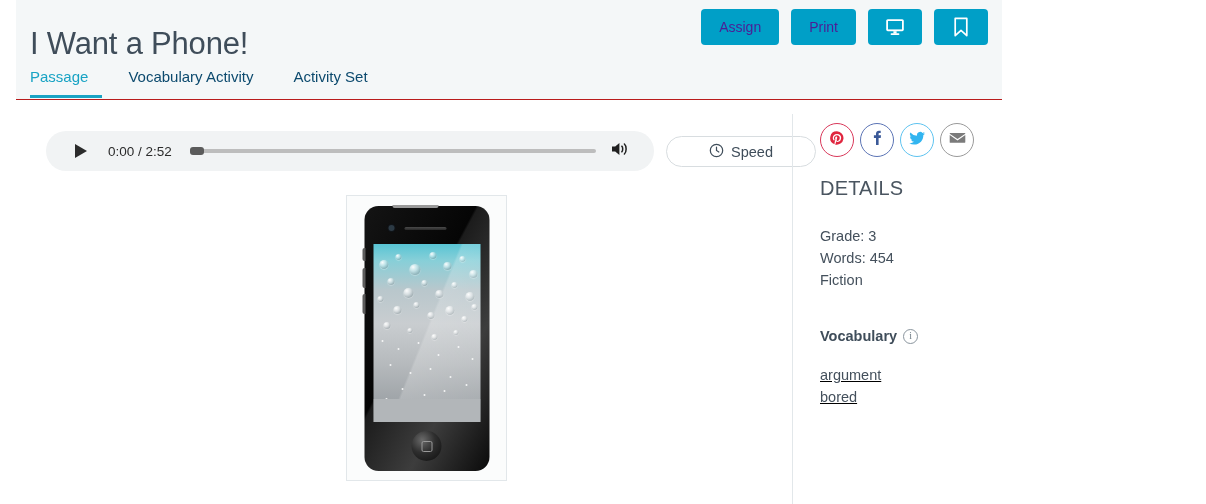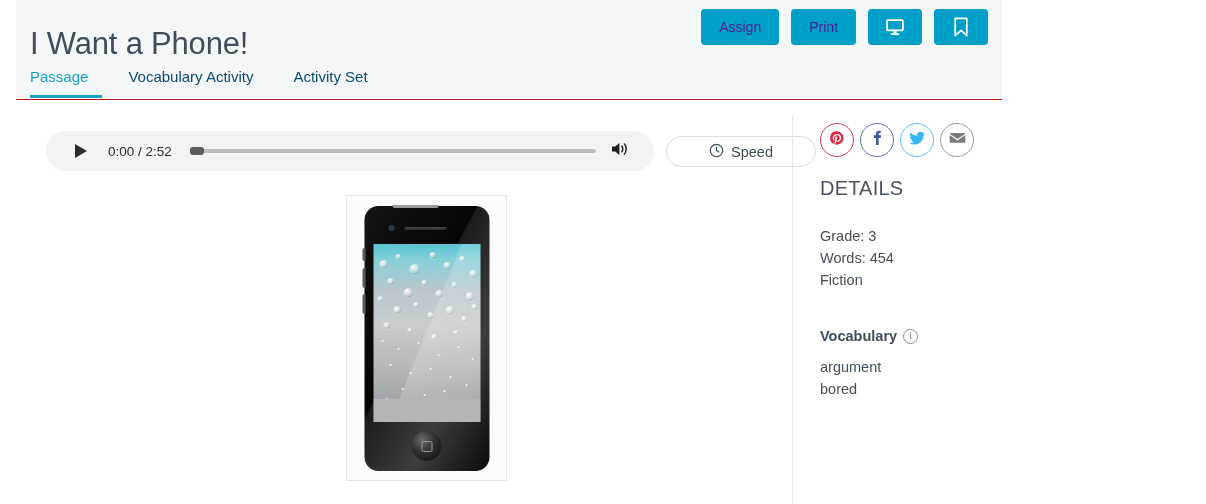--- a/index.html
+++ b/index.html
@@ -376,22 +376,23 @@
     font-weight: normal;
     color: #6e7b85;
     display: flex; align-items: center; justify-content: center;
     font-family: "Liberation Serif", serif;
     cursor: pointer;
     line-height: 1;
   }
   .vocab-list {
     position: absolute;
     left: 27px;
-    top: 256px;
+    top: 264px;
     width: 370px;
+    text-decoration: underline;
   }
   .vocab-word {
     font-size: 14.5px;
     color: #44505c;
     line-height: 22px;
     cursor: pointer;
   }
 </style>
 </head>
 <body>

